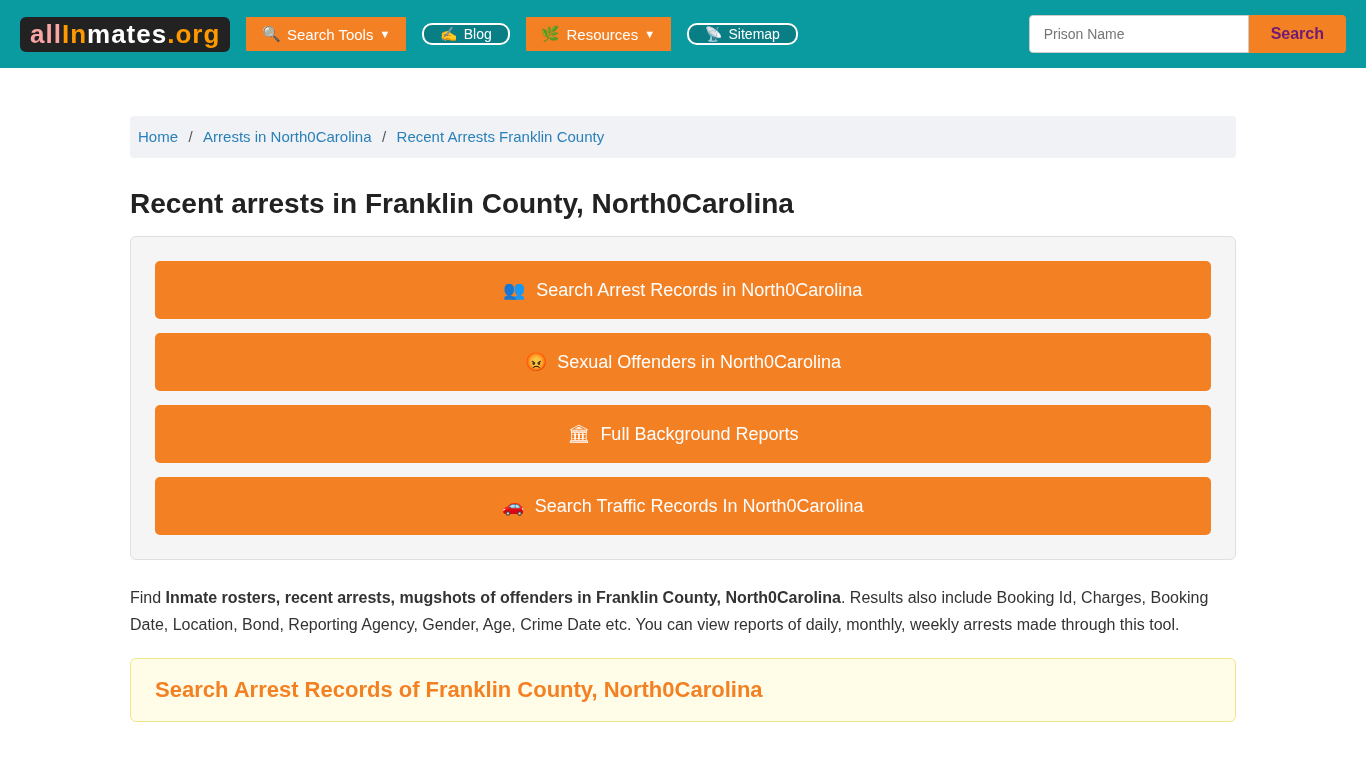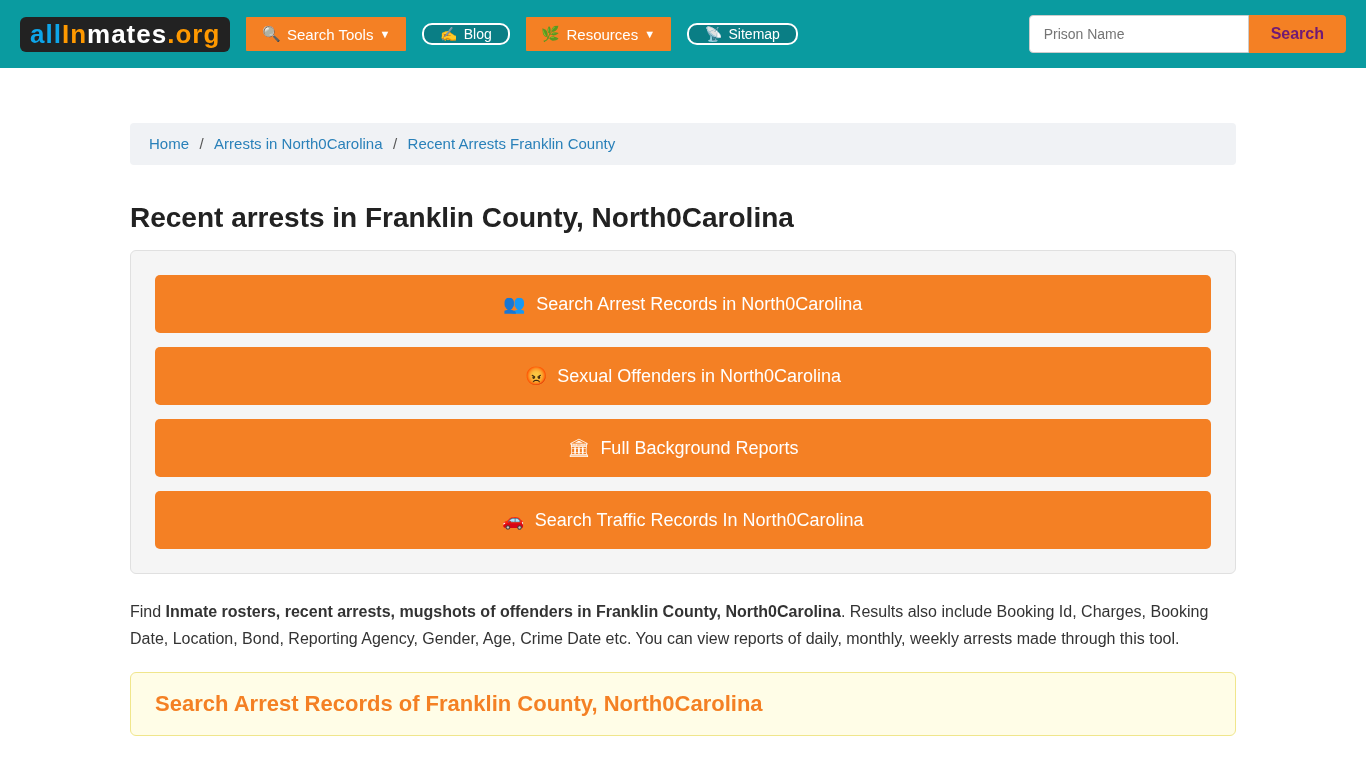--- a/index.html
+++ b/index.html
@@ -21,21 +21,21 @@
     }
     .logo-text {
       font-size: 26px;
       font-weight: bold;
       color: #fff;
       background: #222;
       border-radius: 6px;
       padding: 2px 10px;
       letter-spacing: 1px;
     }
-    .logo-text span.all { color: #0ea5e9; }
+    .logo-text span.all { color: #fca5a5; }
     .logo-text span.in { color: #f90; }
     .logo-text span.mates { color: #fff; }
     .logo-text span.org { color: #f90; }
 
     .nav-btn {
       background: #f48024;
       color: #fff;
       border: none;
       border-radius: 1px;
       padding: 8px 16px;
@@ -89,22 +89,22 @@
 
     
     .subheader {
       background: #fff;
       height: 28px;
     }
 
     
     .breadcrumb-wrap {
       background: #f0f2f5;
-      margin: 27px 130px;
-      padding: 12px 19px;
+      margin: 20px 130px;
+      padding: 12px 8px;
       border-radius: 4px;
     }
     .breadcrumb a {
       color: #2980b9;
       text-decoration: none;
       font-size: 15px;
     }
     .breadcrumb span {
       color: #2980b9;
       font-size: 15px;

